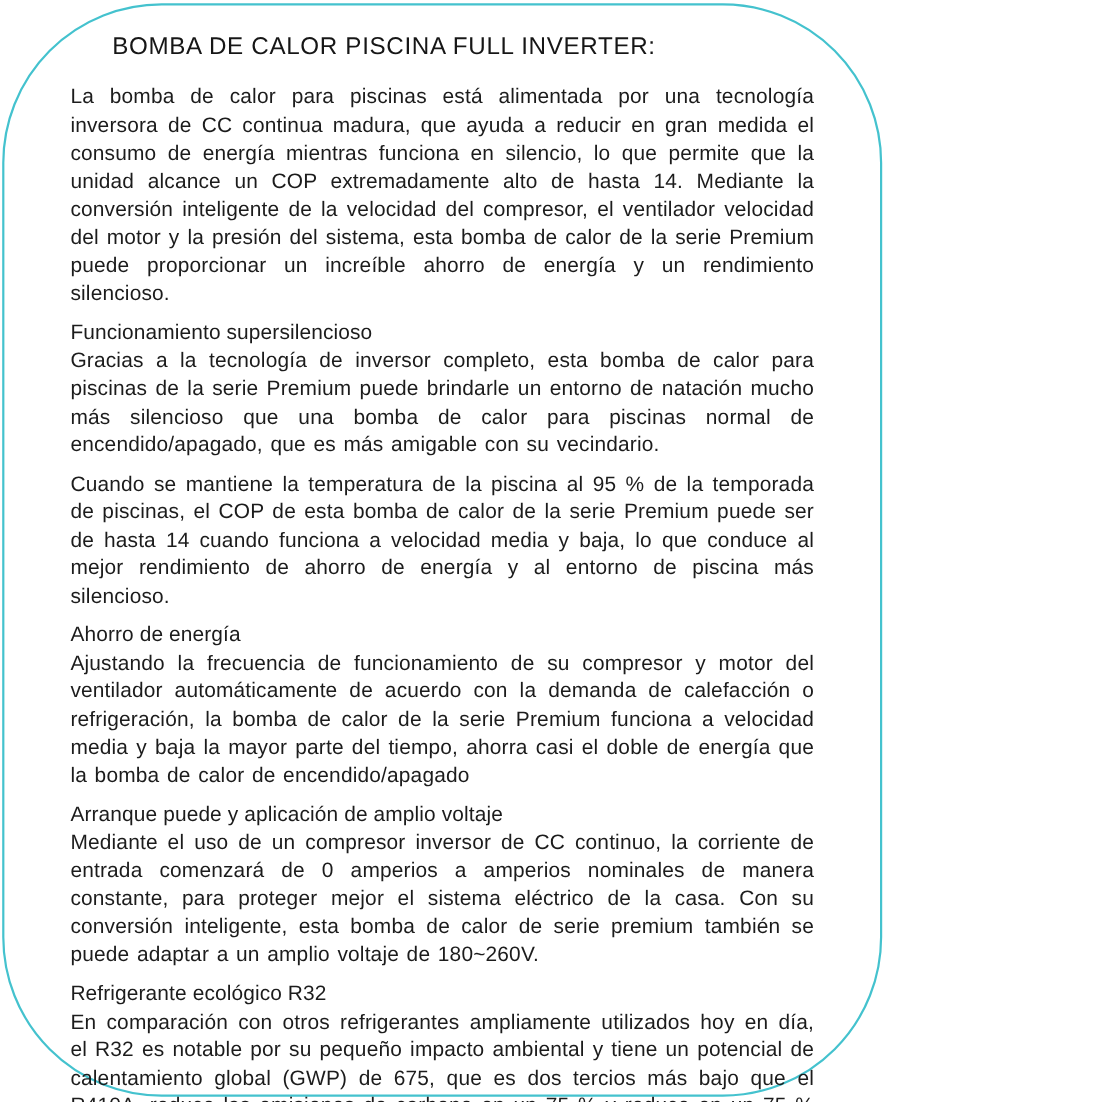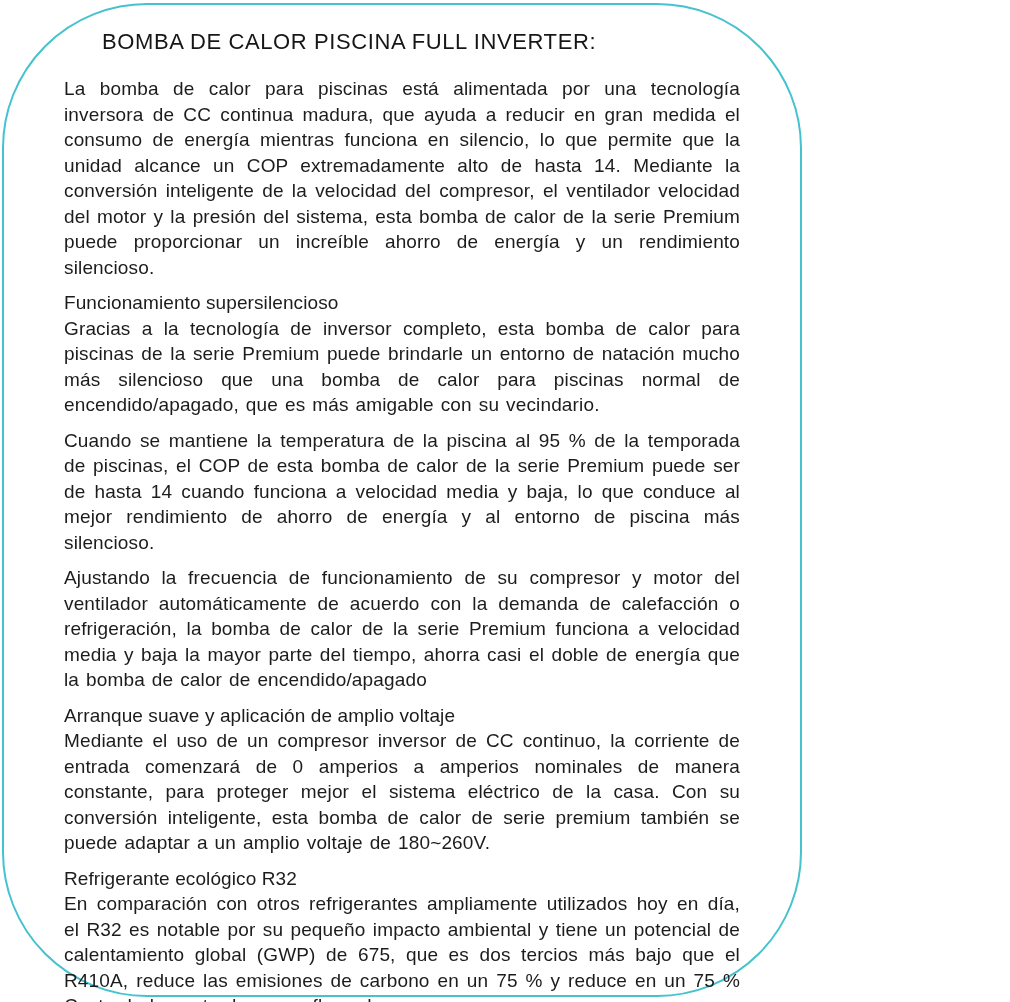--- a/index.html
+++ b/index.html
@@ -73,25 +73,26 @@
     <div class="section">
       <h2 class="section-heading">Funcionamiento supersilencioso</h2>
       <p class="section-body">Gracias a la tecnología de inversor completo, esta bomba de calor para piscinas de la serie Premium puede brindarle un entorno de natación mucho más silencioso que una bomba de calor para piscinas normal de encendido/apagado, que es más amigable con su vecindario.</p>
     </div>
 
     <div class="section">
       <p class="section-body">Cuando se mantiene la temperatura de la piscina al 95 % de la temporada de piscinas, el COP de esta bomba de calor de la serie Premium puede ser de hasta 14 cuando funciona a velocidad media y baja, lo que conduce al mejor rendimiento de ahorro de energía y al entorno de piscina más silencioso.</p>
     </div>
 
     <div class="section">
+      <h2 class="section-heading">Ahorro de energía</h2>
       <p class="section-body">Ajustando la frecuencia de funcionamiento de su compresor y motor del ventilador automáticamente de acuerdo con la demanda de calefacción o refrigeración, la bomba de calor de la serie Premium funciona a velocidad media y baja la mayor parte del tiempo, ahorra casi el doble de energía que la bomba de calor de encendido/apagado</p>
     </div>
 
     <div class="section">
-      <h2 class="section-heading">Arranque suave y aplicación de amplio voltaje</h2>
+      <h2 class="section-heading">Arranque puede y aplicación de amplio voltaje</h2>
       <p class="section-body">Mediante el uso de un compresor inversor de CC continuo, la corriente de entrada comenzará de 0 amperios a amperios nominales de manera constante, para proteger mejor el sistema eléctrico de la casa. Con su conversión inteligente, esta bomba de calor de serie premium también se puede adaptar a un amplio voltaje de 180~260V.</p>
     </div>
 
     <div class="section">
       <h2 class="section-heading">Refrigerante ecológico R32</h2>
       <p class="section-body">En comparación con otros refrigerantes ampliamente utilizados hoy en día, el R32 es notable por su pequeño impacto ambiental y tiene un potencial de calentamiento global (GWP) de 675, que es dos tercios más bajo que el R410A, reduce las emisiones de carbono en un 75 % y reduce en un 75 % Costo de la cuota de gases fluorados.</p>
     </div>
 
     <div class="section">
     </div>

